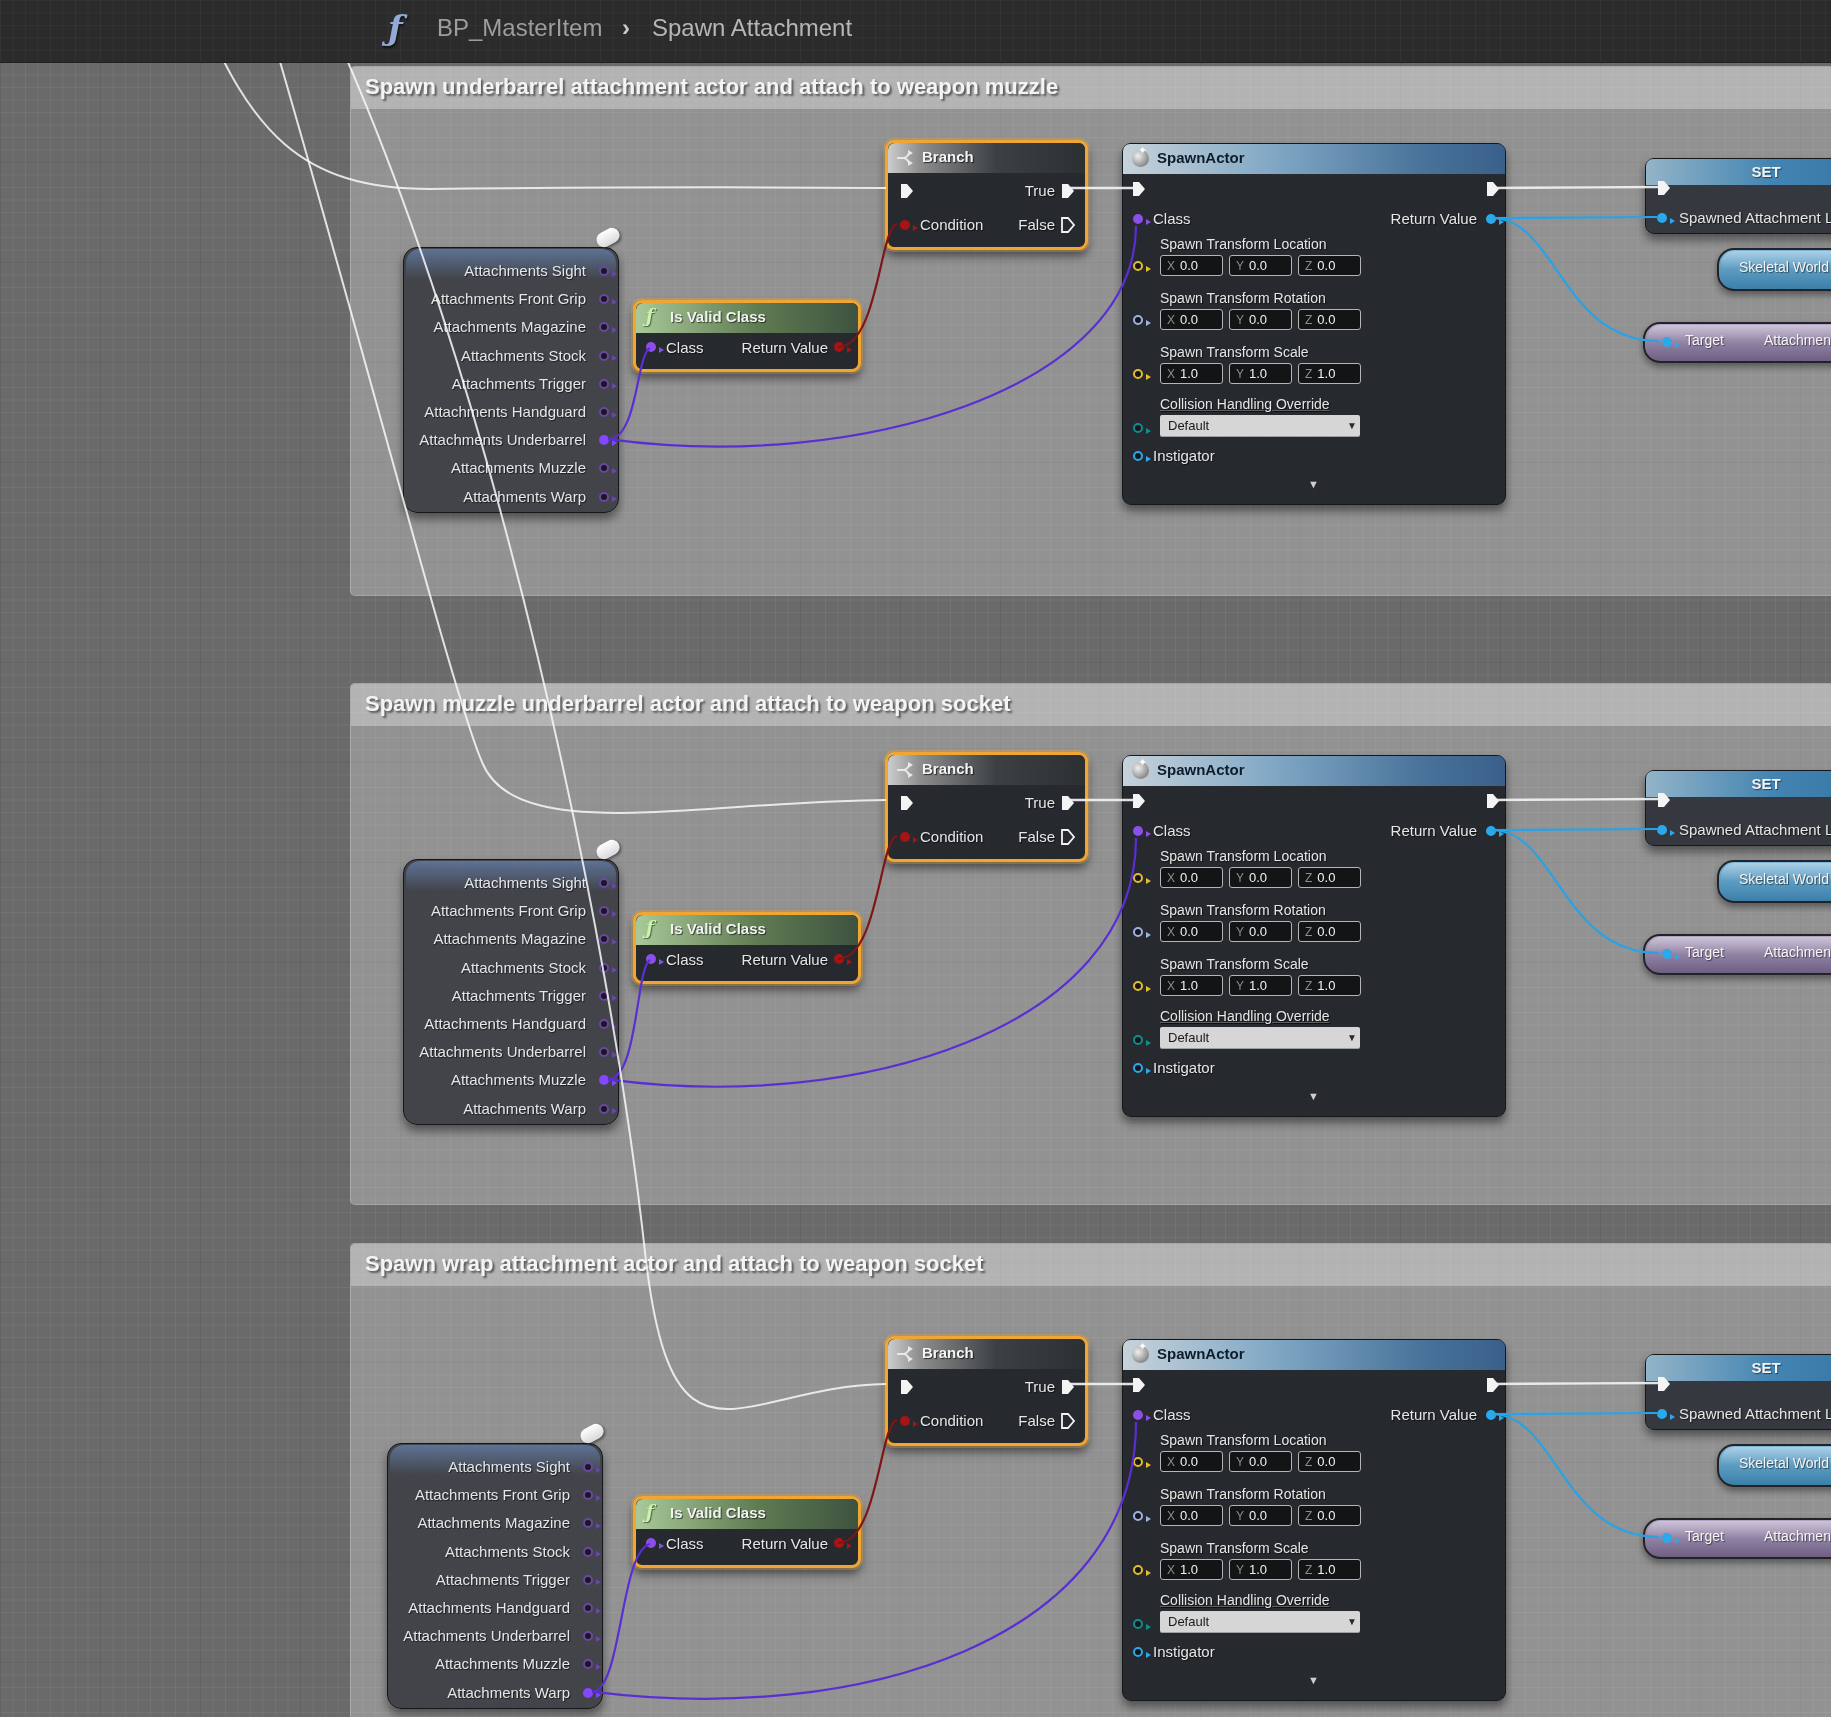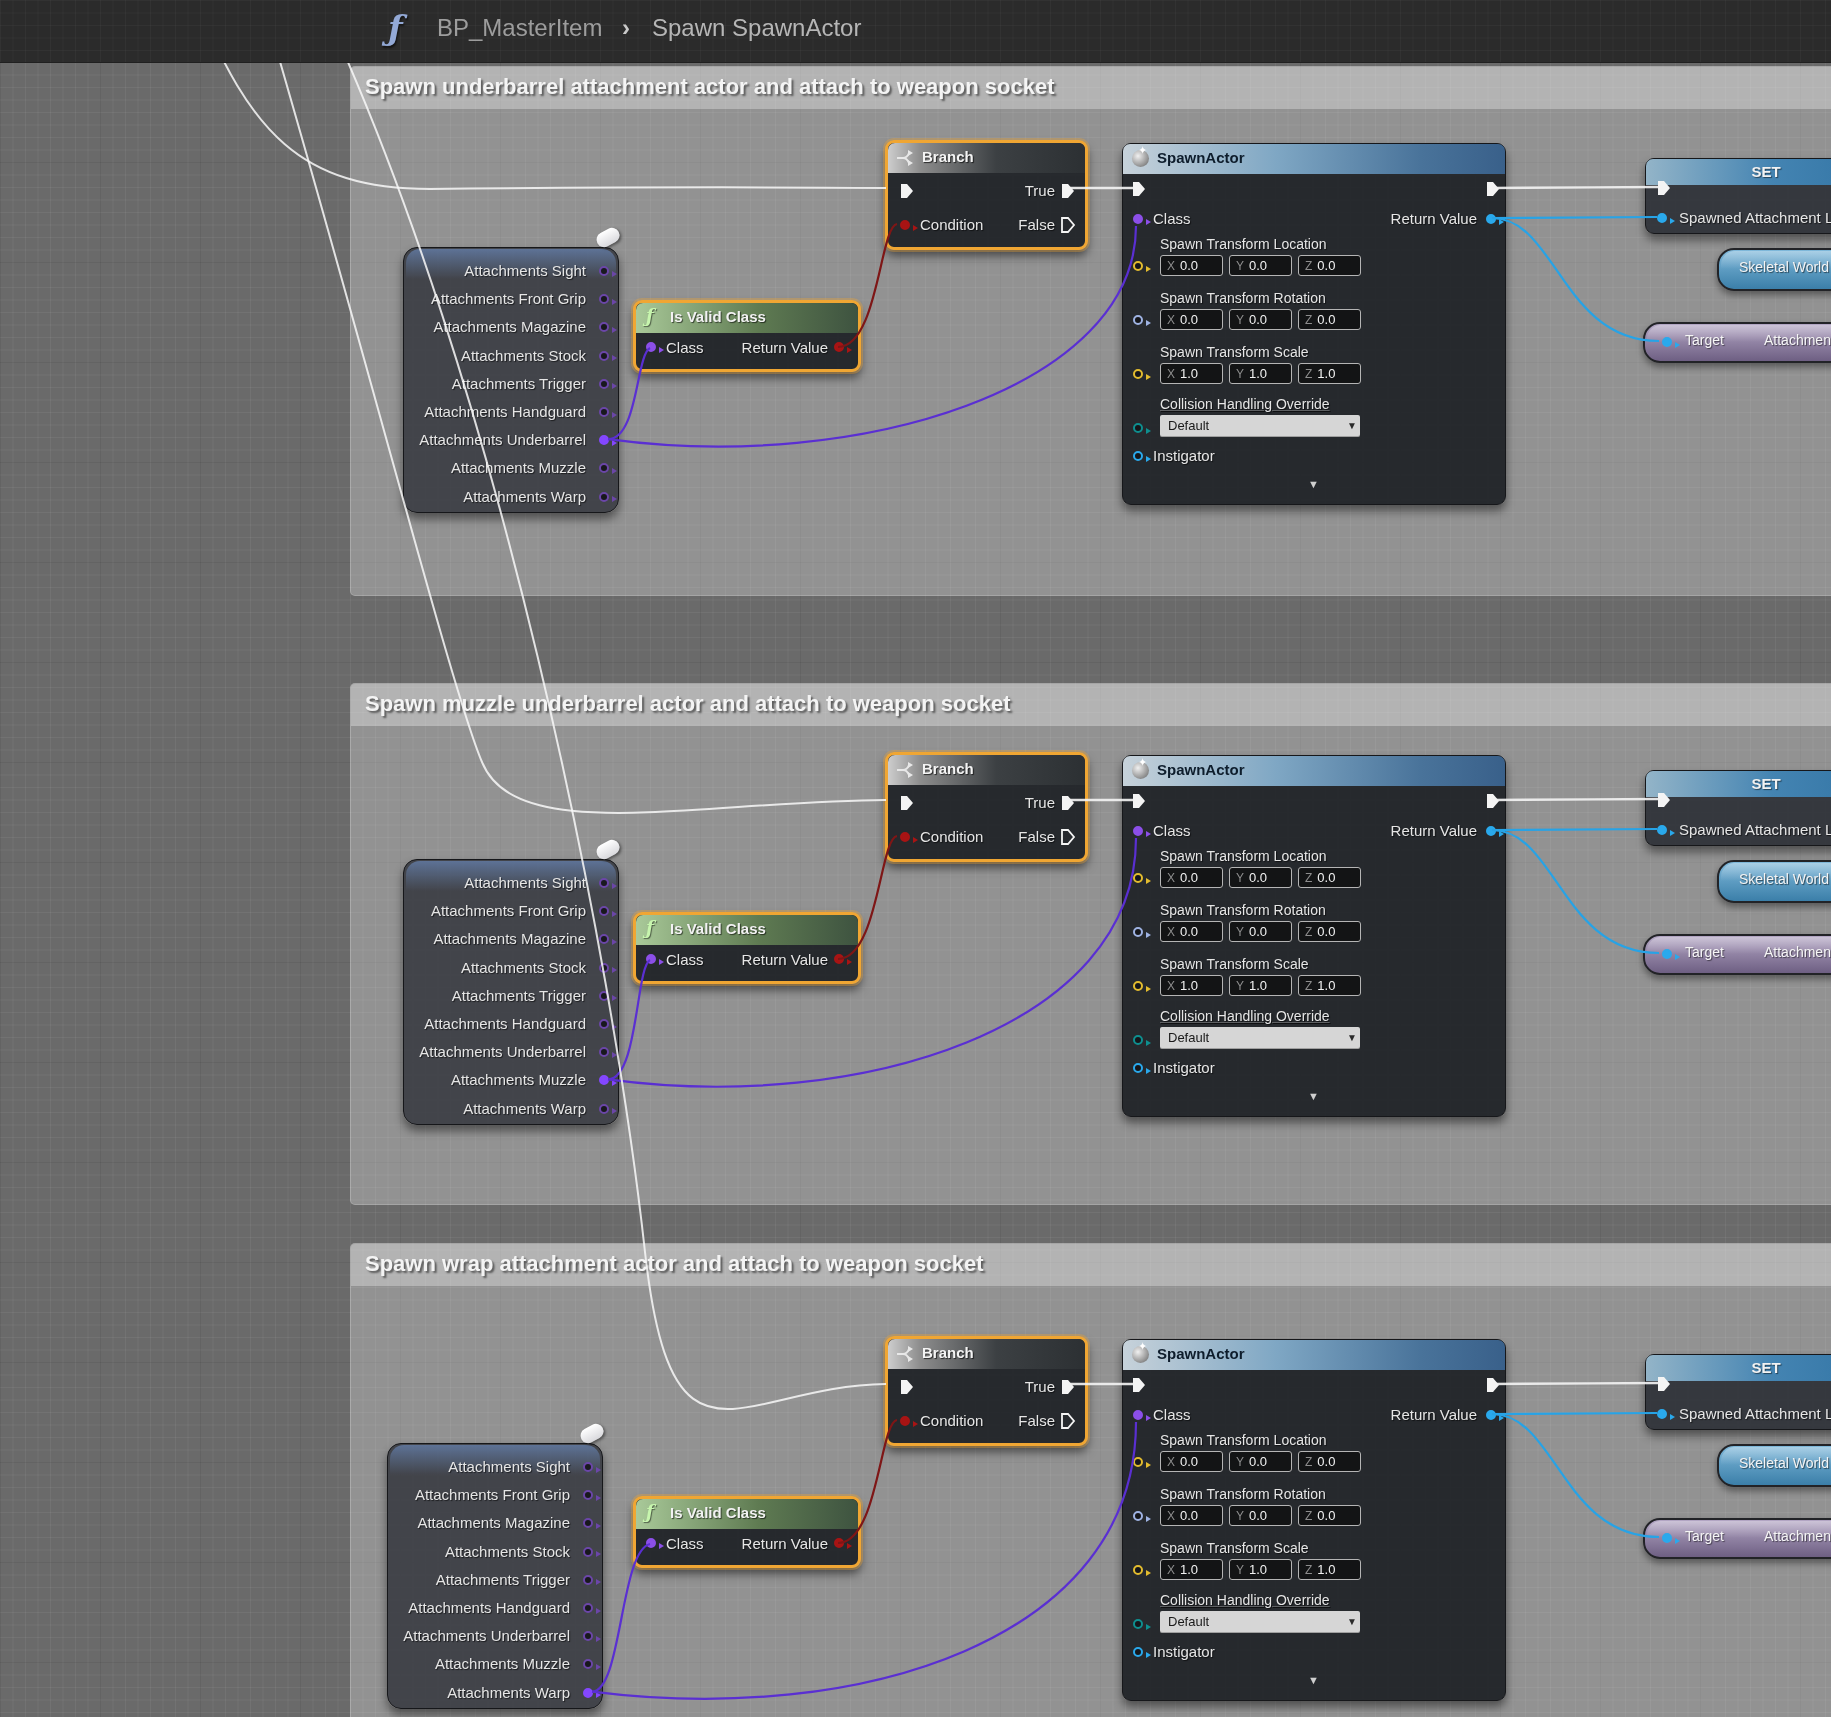--- a/index.html
+++ b/index.html
@@ -57,26 +57,26 @@
   svg.wires{position:absolute;left:0;top:0;pointer-events:none;}
 </style>
 </head>
 <body>
 
 <div id="root">
   <div id="topbar">
     <span class="fnicon">ƒ</span>
     <span class="crumb" style="left:437px">BP_MasterItem</span>
     <span class="crumb sep" style="left:622px">›</span>
-    <span class="crumb cur" style="left:652px">Spawn SpawnActor</span>
+    <span class="crumb cur" style="left:652px">Spawn Attachment</span>
   </div>
   <div id="canvas">
       <div class="comment" style="top: 4px; height: 528px;">
         <div class="comment-header">
-          <div class="comment-title">Spawn underbarrel attachment actor and attach to weapon socket</div>
+          <div class="comment-title">Spawn underbarrel attachment actor and attach to weapon muzzle</div>
         </div>
       </div>
       <div class="comment" style="top: 621px; height: 520px;">
         <div class="comment-header">
           <div class="comment-title">Spawn muzzle underbarrel actor and attach to weapon socket</div>
         </div>
       </div>
       <div class="comment" style="top: 1181px; height: 478px;">
         <div class="comment-header">
           <div class="comment-title">Spawn wrap attachment actor and attach to weapon socket</div>

